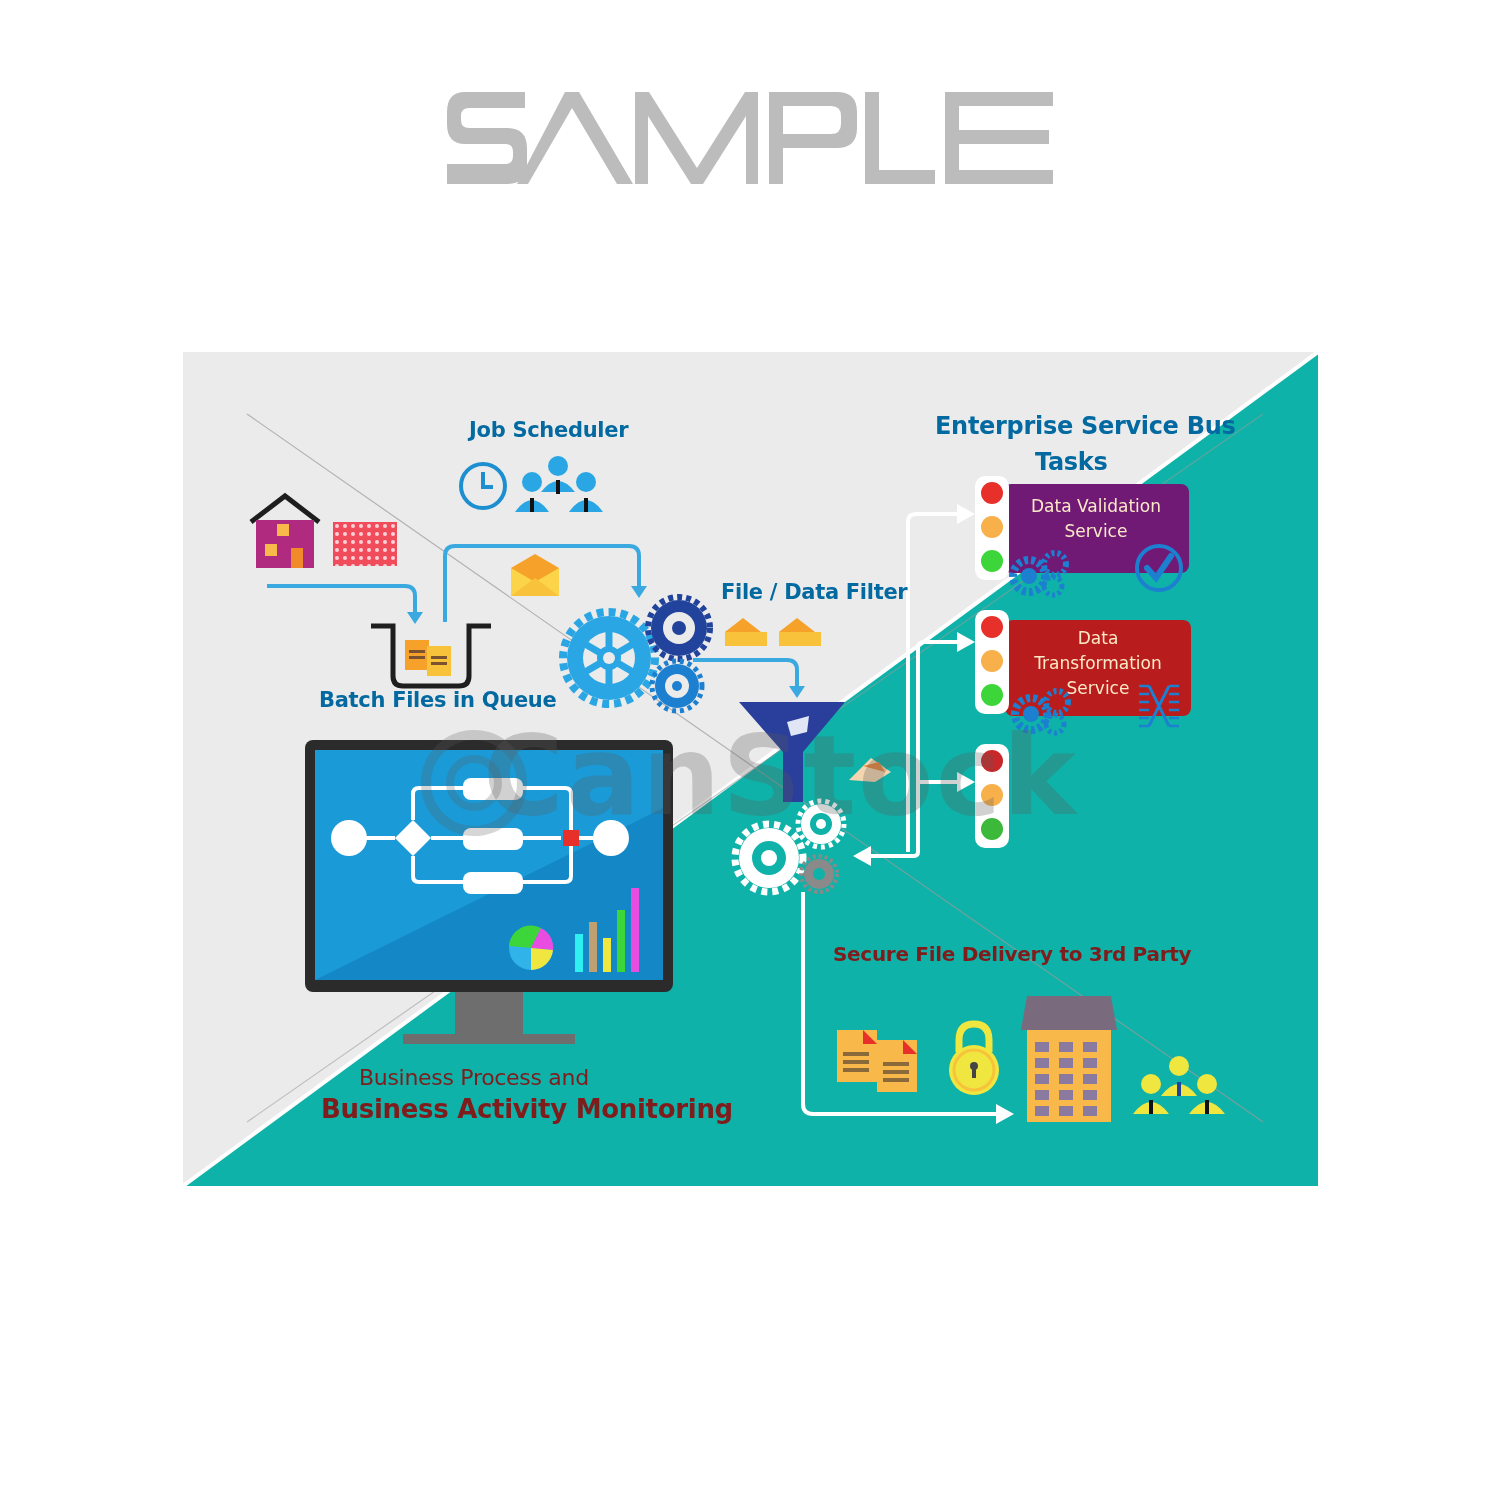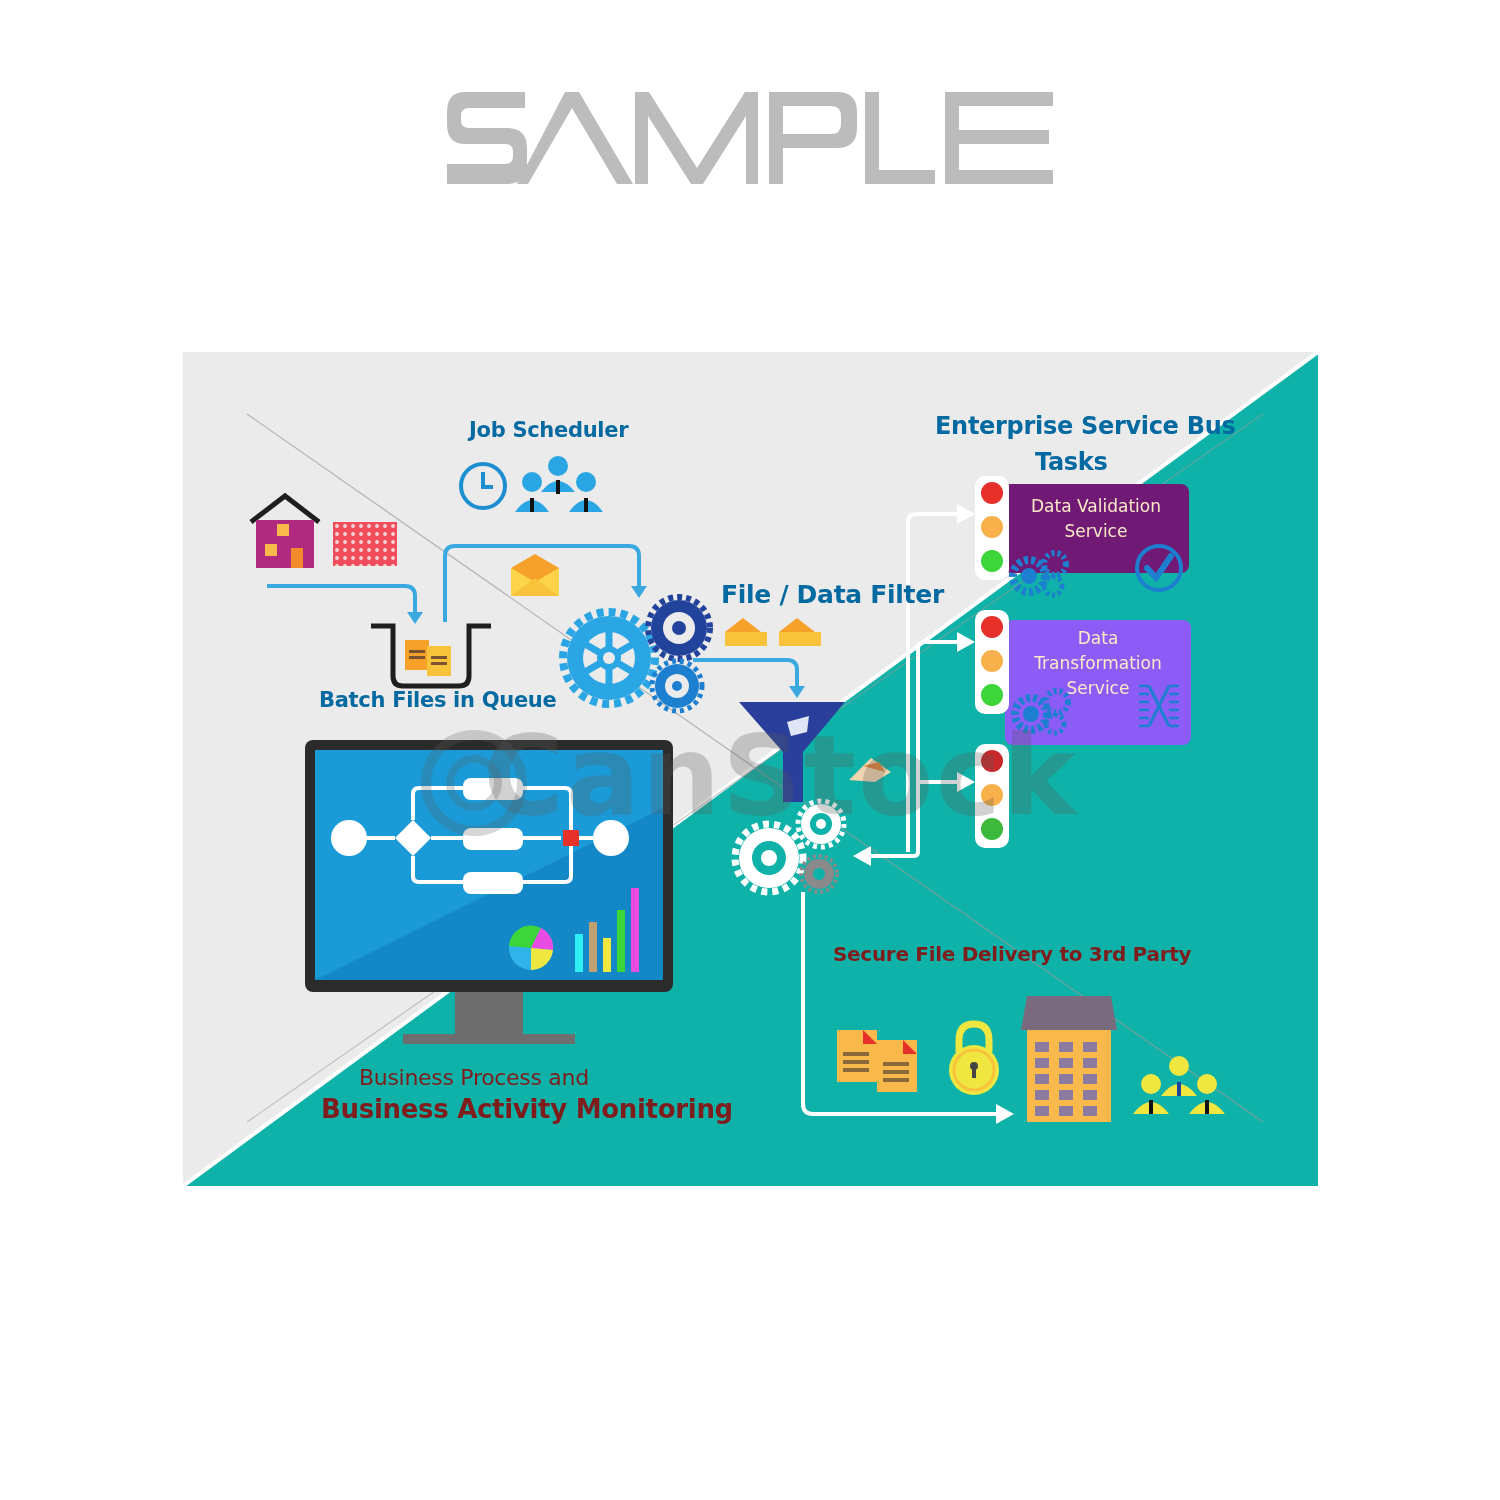--- a/index.html
+++ b/index.html
@@ -150,21 +150,21 @@
       <circle cx="120" cy="40" r="7" fill="#22439c"></circle>
     </g>
     <g>
       <circle cx="118" cy="98" r="22" fill="#1d7fd0"></circle>
       <circle cx="118" cy="98" r="25" fill="none" stroke="#1d7fd0" stroke-width="5" stroke-dasharray="4 4"></circle>
       <circle cx="118" cy="98" r="12" fill="#ebebeb"></circle>
       <circle cx="118" cy="98" r="5" fill="#1d7fd0"></circle>
     </g>
   </svg>
 
-  <div class="label" style="left:538px;top:228px;font-size:25px;">File / Data Filter</div>
+  <div class="label" style="left:538px;top:228px;font-size:21px;">File / Data Filter</div>
   <svg class="abs" style="left:538px;top:262px;" width="110" height="36" viewBox="0 0 110 36">
     <g>
         <path d="M4 18 L22 4 L40 18 Z" fill="#f6a22a"></path>
         <rect x="4" y="18" width="42" height="14" fill="#f8c23a"></rect>
       </g>
     <g>
         <path d="M58 18 L76 4 L94 18 Z" fill="#f6a22a"></path>
         <rect x="58" y="18" width="42" height="14" fill="#f8c23a"></rect>
       </g>
   </svg>
@@ -215,21 +215,21 @@
       <circle cx="46" cy="16" r="11" fill="none" stroke="#1d7fd0" stroke-width="6" stroke-dasharray="3 3"></circle>
       <circle cx="44" cy="38" r="9" fill="none" stroke="#1d7fd0" stroke-width="5" stroke-dasharray="3 3"></circle>
     </svg>
   </div>
   <div class="traffic" style="left:792px;top:124px;">
     <span style="top:6px;background:#e8302a;"></span>
     <span style="top:40px;background:#f8b04a;"></span>
     <span style="top:74px;background:#3cd63a;"></span>
   </div>
 
-  <div class="svc" style="left:822px;top:268px;width:186px;height:125px;background:#8b5cf6;">
+  <div class="svc" style="left:822px;top:268px;width:186px;height:96px;background:#b91c1c;">
     <div class="svc-title" style="top:6px;">
       <div>Data</div>
       <div>Transformation</div>
       <div>Service</div>
     </div>
     <svg class="abs" style="left:132px;top:62px;" width="44" height="46" viewBox="0 0 44 46">
       <g stroke="#1d7fd0" stroke-width="2.5" fill="none">
         <path d="M2 4 H12 M2 12 H12 M2 20 H12 M2 28 H12 M2 36 H12 M2 44 H12"></path>
         <path d="M32 4 H42 M32 12 H42 M32 20 H42 M32 28 H42 M32 36 H42 M32 44 H42"></path>
         <path d="M12 4 Q22 24 32 44 M12 44 Q22 24 32 4" stroke-width="3"></path>

